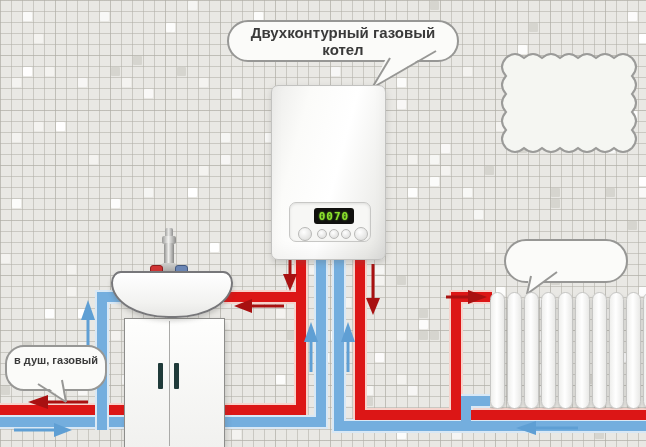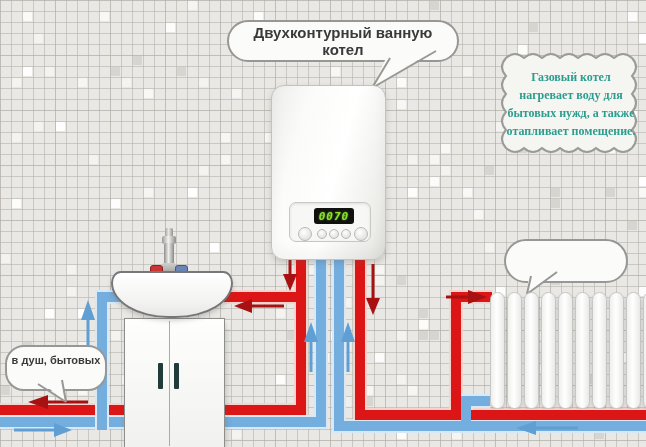--- a/index.html
+++ b/index.html
@@ -13,25 +13,24 @@
       repeating-linear-gradient(to right, rgba(158,156,148,.30) 0 1px, transparent 1px 55px),
       repeating-linear-gradient(to bottom, rgba(158,156,148,.30) 0 1px, transparent 1px 55px);
   }
   .abs{position:absolute;}
   #tile-speckles{position:absolute;inset:0;pointer-events:none;}
   #tile-speckles div{position:absolute;border-radius:1px;}
   #diagram{position:absolute;inset:0;}
 
   
   .boiler{
-    left:271px;top:85px;width:113px;height:173px;border-radius:13px;
+    left:271px;top:85px;width:113px;height:173px;border-radius:7px;
     background:linear-gradient(105deg,#ececea 0%,#fbfbf9 25%,#ffffff 55%,#ecece9 88%,#dededc 100%);
     border:1px solid #c2c2c0;
     box-shadow:0 3px 6px rgba(90,90,86,.25), inset 0 -8px 14px rgba(0,0,0,.04);
-    font-style:italic;
   }
   .panel{
     left:17px;top:116px;width:80px;height:38px;border-radius:7px;
     background:#f7f7f5;border:1px solid #c7c7c5;
     box-shadow:inset 0 1px 3px rgba(0,0,0,.10);
   }
   .display{
     left:24px;top:5px;width:40px;height:16px;border-radius:3px;
     background:var(--display-bg,#10100e);
     color:var(--display-digits,#8ce02c);
@@ -400,22 +399,21 @@
     <div class="abs panel">
       <div class="abs display">0070</div>
       <div class="abs btn big" style="left:8px;"></div>
       <div class="abs btn small" style="left:27px;"></div>
       <div class="abs btn small" style="left:39px;"></div>
       <div class="abs btn small" style="left:51px;"></div>
       <div class="abs btn big" style="left:64px;"></div>
     </div>
   </div>
 
-  <div class="abs bubble-text" style="left:232px;top:25px;width:222px;height:32px;font-size:15px;font-weight:bold;">Двухконтурный ванную котел</div>
+  <div class="abs bubble-text" style="left:232px;top:25px;width:222px;height:32px;font-size:15px;font-weight:bold;">Двухконтурный газовый котел</div>
 
 
   <div class="abs" style="left:8px;top:353px;width:96px;text-align:center;font-size:11px;font-weight:bold;color:#3a3a3a;line-height:1.4;">
-    <div>в душ, бытовых</div>
+    <div>в душ, газовый</div>
   </div>
 
-  <div class="abs note-text">Газовый котел нагревает воду для бытовых нужд, а также отапливает помещение.</div>
 
 </div>
 
 </body></html>

